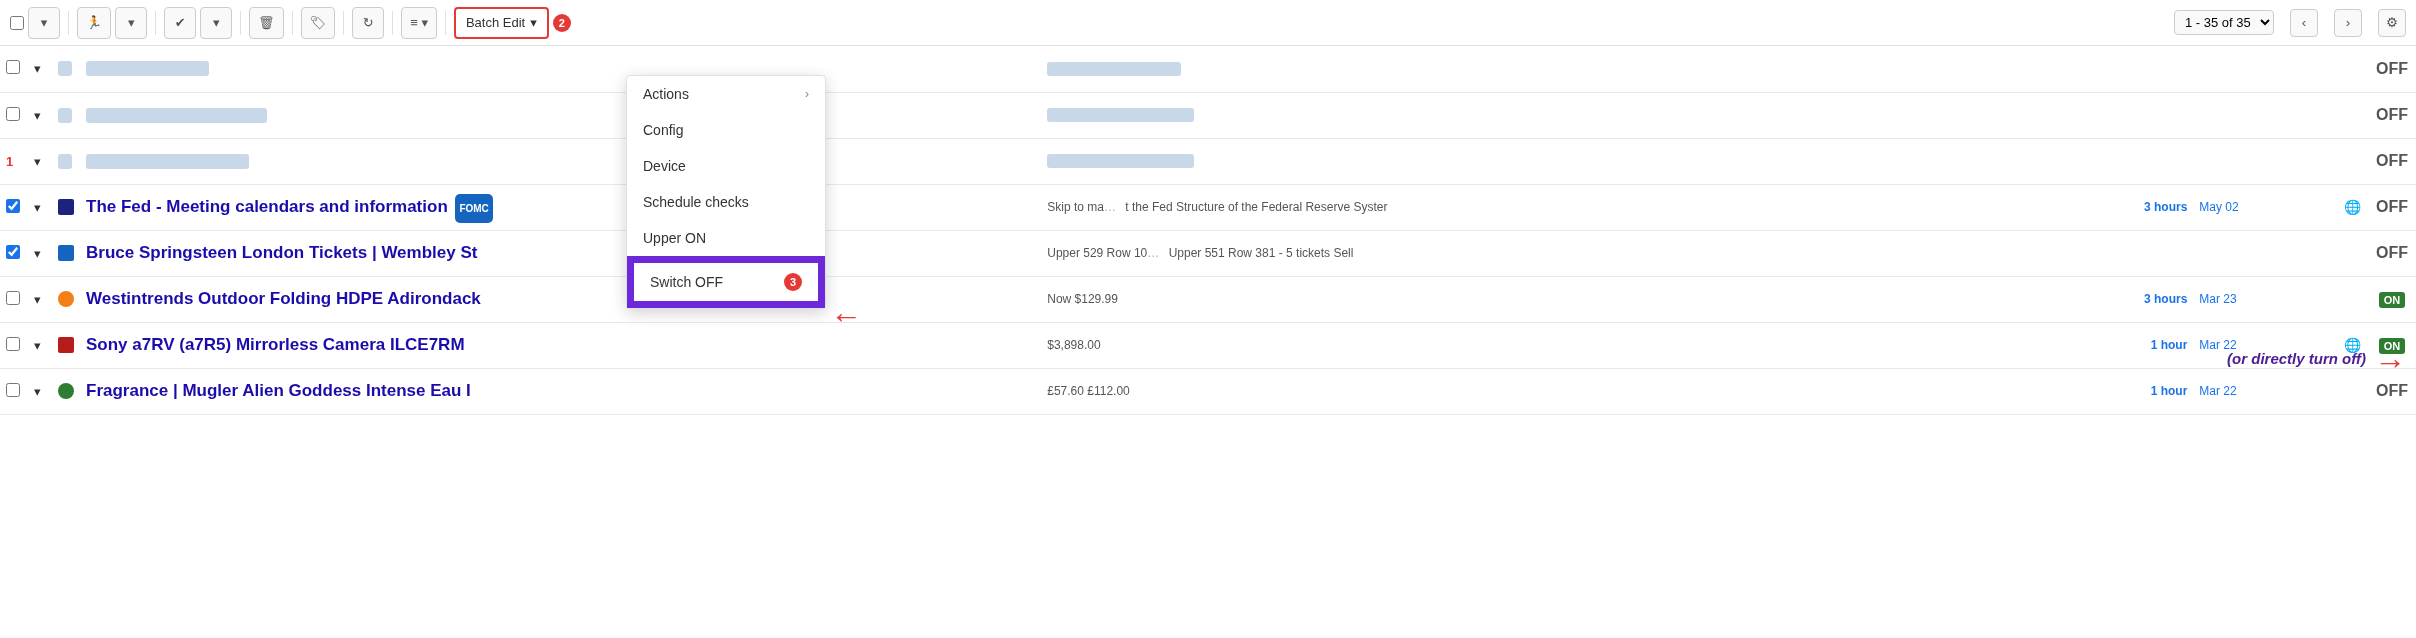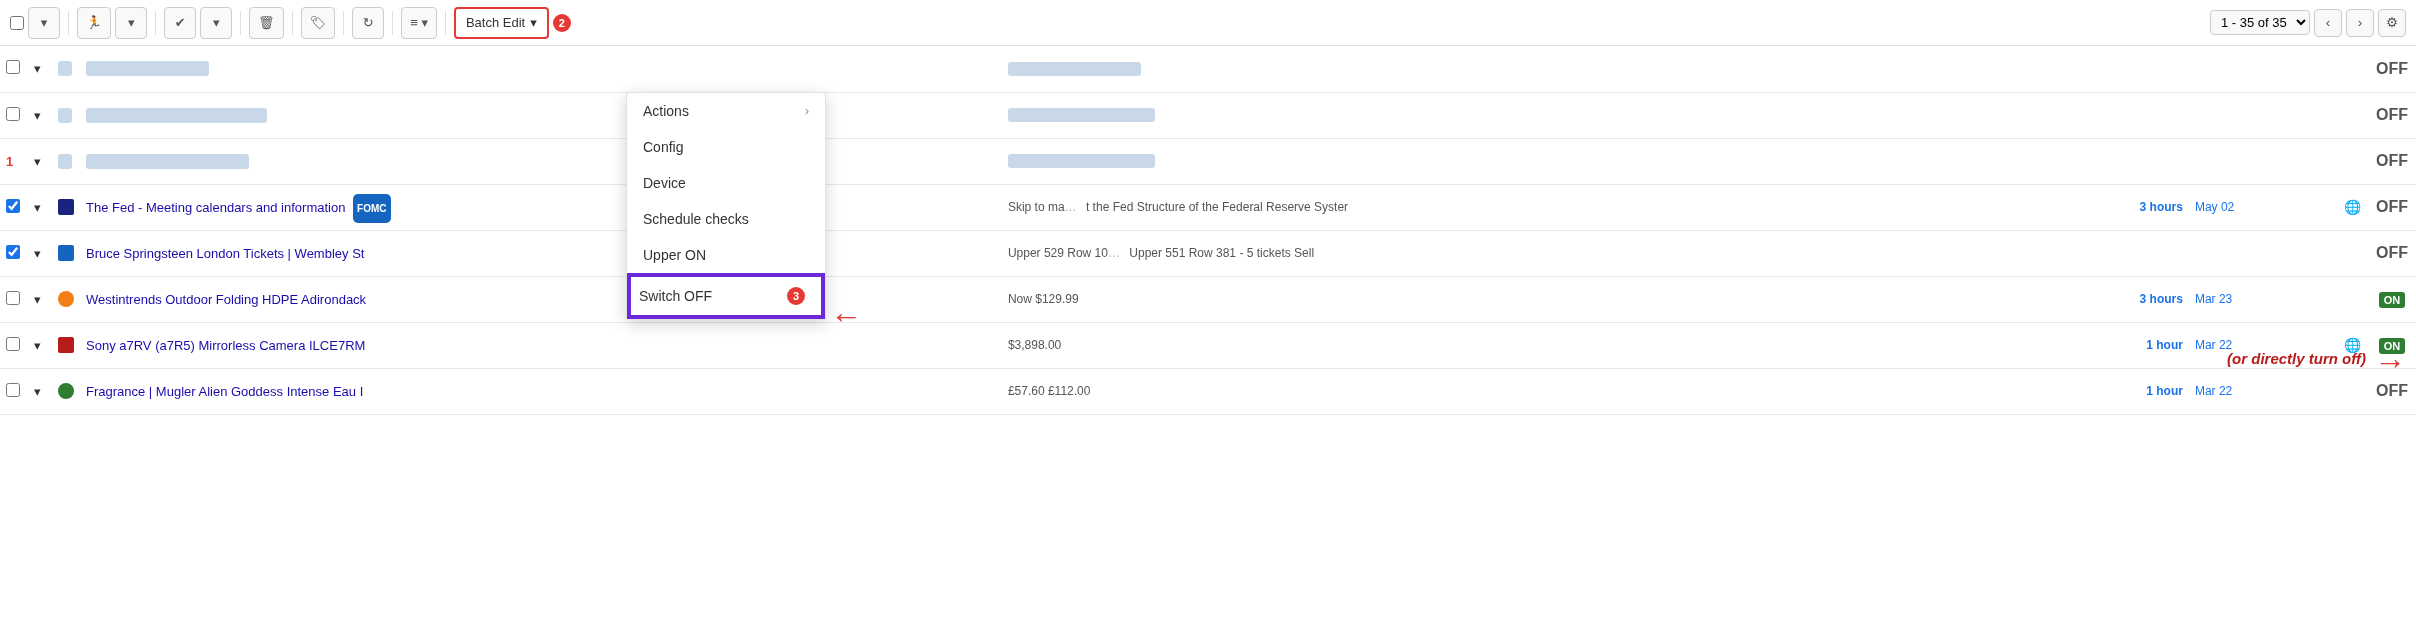--- a/index.html
+++ b/index.html
@@ -20,21 +20,21 @@
       border: 2px solid #e53935; background: #fff; border-radius: 4px;
       padding: 5px 10px; cursor: pointer; font-size: 13px; font-weight: 500;
       display: flex; align-items: center; gap: 5px; height: 32px; color: #333;
     }
     .badge-2 {
       background: #e53935; color: #fff; border-radius: 50%; width: 18px; height: 18px;
       display: flex; align-items: center; justify-content: center; font-size: 11px; font-weight: bold;
     }
     .spacer { flex: 1; }
     .pagination {
-      display: flex; align-items: center; gap: 4px; margin-left: auto;
+      display: flex; align-items: center; gap: 16px; margin-left: auto;
     }
     .page-select {
       border: 1px solid #ccc; border-radius: 4px; padding: 3px 6px; font-size: 13px;
       background: #f9f9f9; cursor: pointer;
     }
     .nav-btn {
       border: 1px solid #ccc; background: #f9f9f9; border-radius: 4px;
       width: 28px; height: 28px; display: flex; align-items: center; justify-content: center;
       cursor: pointer; color: #555;
     }
@@ -53,21 +53,21 @@
     .cb-col { width: 28px; }
     .arrow-col { width: 24px; }
     .favicon-col { width: 28px; }
     .main-col { max-width: 280px; overflow: hidden; white-space: nowrap; text-overflow: ellipsis; }
     .desc-col { max-width: 200px; overflow: hidden; white-space: nowrap; text-overflow: ellipsis; color: #555; font-size: 12px; }
     .time-col { color: #1a73e8; font-size: 12px; text-align: right; white-space: nowrap; font-weight: bold; }
     .date-col { color: #1a73e8; font-size: 12px; text-align: left; white-space: nowrap; }
     .icon-col { width: 28px; text-align: center; }
     .off-col { width: 48px; text-align: center; }
 
-    .row-title { font-weight: 400; color: #1a0dab; font-size: 13px; }
+    .row-title { font-weight: 700; color: #1a0dab; font-size: 17px; }
     .row-title.linked { color: #1a0dab; text-decoration: none; }
 
     .fomc-badge {
       background: #1565c0; color: #fff; font-size: 10px; font-weight: bold;
       border-radius: 5px; padding: 9px 4px; margin-left: 4px; vertical-align: middle;
     }
 
     .off-label {
       font-size: 16px; font-weight: 600; color: #555;
     }
@@ -82,21 +82,21 @@
       display: inline-block; background: #c8d8e8; border-radius: 3px;
       color: transparent; user-select: none;
     }
 
     .num-badge {
       color: #e53935; font-weight: bold; font-size: 13px;
     }
 
     
     .dropdown-menu {
-      position: absolute; top: 46px; left: 626px; background: #fff;
+      position: absolute; top: 29px; left: 626px; background: #fff;
       border: 1px solid #e0e0e0; border-radius: 4px; box-shadow: 0 4px 16px rgba(0,0,0,0.18);
       z-index: 100; min-width: 200px;
     }
     .dropdown-item {
       display: flex; align-items: center; justify-content: space-between;
       padding: 10px 16px; cursor: pointer; font-size: 14px; color: #333;
     }
     .dropdown-item.highlighted {
       border: 2px solid #e53935; margin: 0;
     }
@@ -288,27 +288,27 @@
     </div>
     <div class="dropdown-item">
       <span>Device</span>
     </div>
     <div class="dropdown-item">
       <span>Schedule checks</span>
     </div>
     <div class="dropdown-item">
       <span>Upper ON</span>
     </div>
-    <div class="dropdown-item highlighted" style="border: 4px solid #6d28d9; padding-left: 8px;">
+    <div class="dropdown-item highlighted" style="border: 7px solid #6d28d9;">
       <span>Switch OFF</span>
       <span class="badge-2">3</span>
     </div>
   </div>
 
   <div style="position:absolute; top:248px; left:830px; display:flex; align-items:center; pointer-events:none;">
     <span style="color:#e53935; font-size:32px; font-weight:bold;">←</span>
   </div>
 
   <div style="position:absolute; top:294px; right:10px; display:flex; align-items:center; gap:8px; pointer-events:none;">
-    <span style="color:#b91c1c; font-size:15px; font-weight:bold; font-style:italic;">(or directly turn off)</span>
+    <span style="color:#4c1d95; font-size:15px; font-weight:bold; font-style:italic;">(or directly turn off)</span>
     <span style="color:#e53935; font-size:32px; font-weight:bold;">→</span>
   </div>
 </div>
 
 </body></html>

